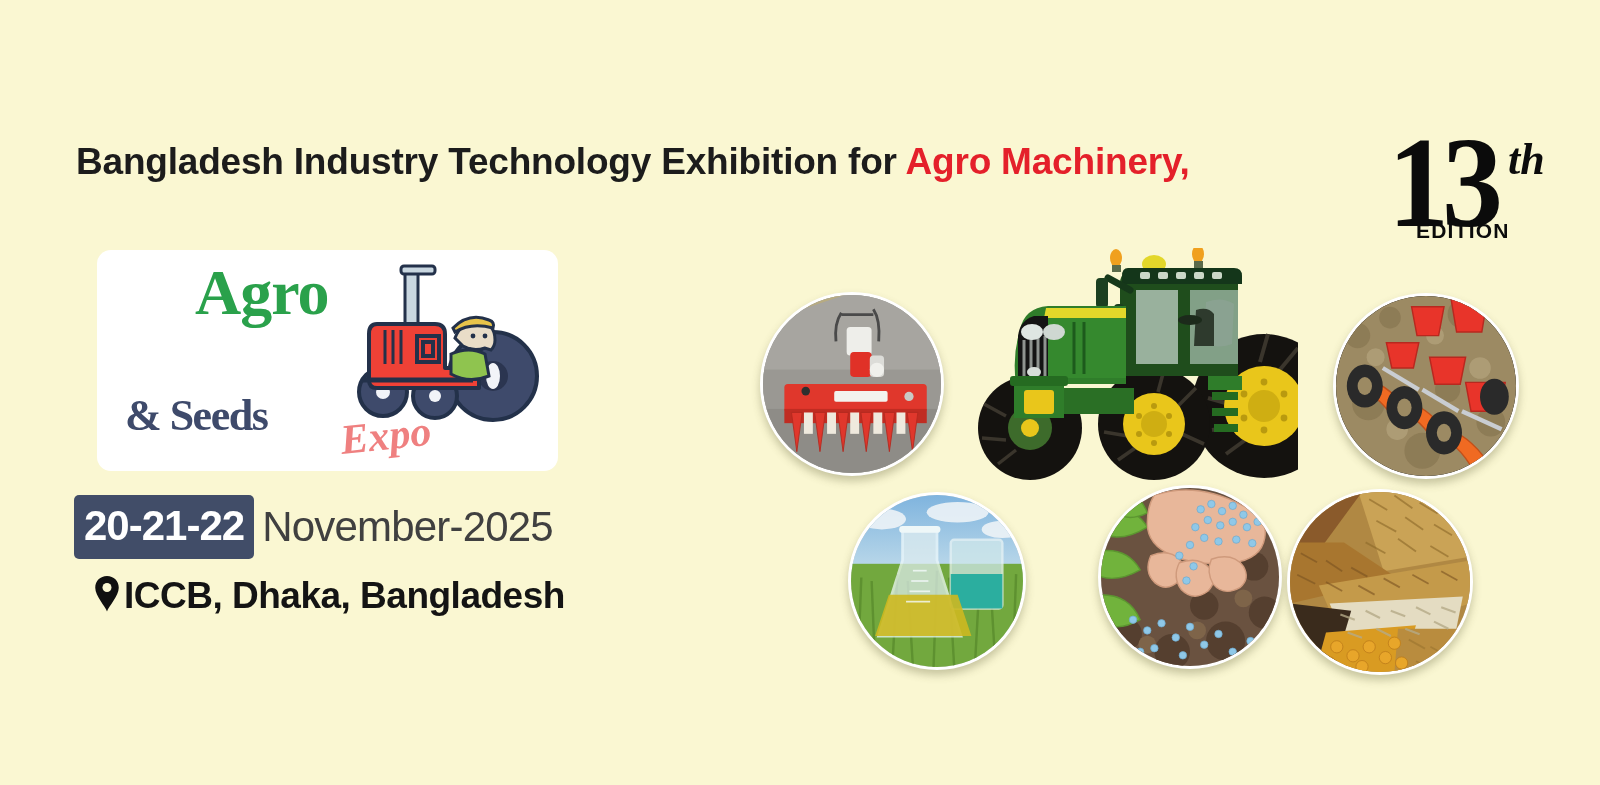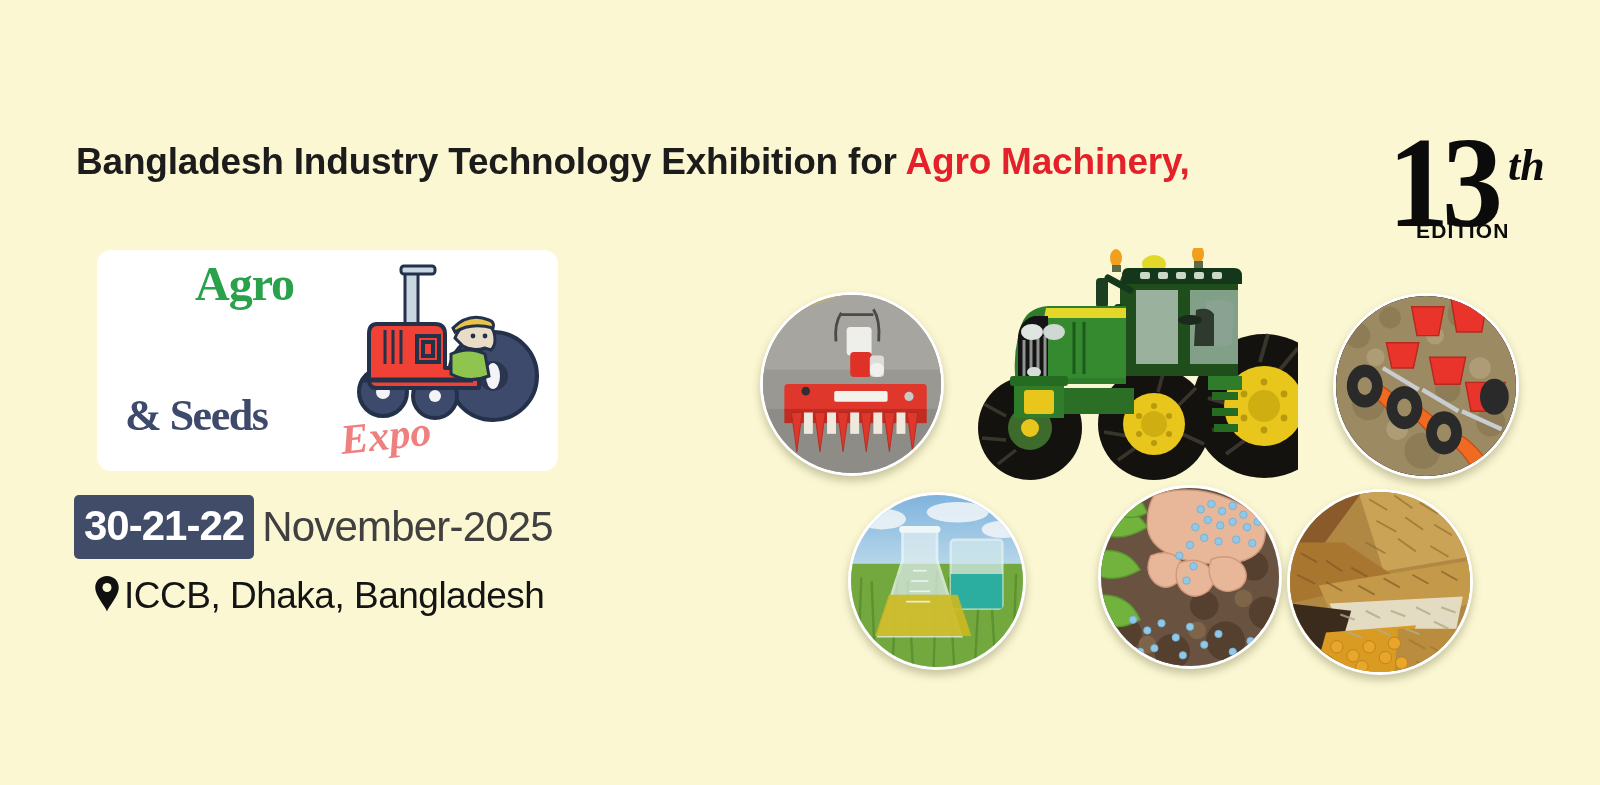--- a/index.html
+++ b/index.html
@@ -28,40 +28,40 @@
   }
   .edition .num{
     position:absolute;left:0;top:0;
     font-family:"Liberation Serif", serif;
     font-weight:bold;font-size:122px;line-height:1;
     letter-spacing:-7px;
     transform:scaleY(1.06);
     transform-origin:left top;
   }
   .edition .th{
-    position:absolute;left:120px;top:26px;
+    position:absolute;left:120px;top:20px;
     font-family:"Liberation Serif", serif;
     font-style:italic;font-weight:bold;font-size:44px;line-height:1;
   }
   .edition .word{
     position:absolute;left:28px;top:101px;
     font-size:21px;font-weight:bold;letter-spacing:1.2px;
   }
 
   
   .logo-card{
     position:absolute;left:97px;top:250px;width:461px;height:221px;
     background:#ffffff;border-radius:14px;overflow:hidden;
   }
   .logo-words{position:absolute;left:0;top:0;width:300px;height:221px;}
   .lw{
     position:absolute;font-family:"Liberation Serif", serif;
     font-weight:bold;white-space:nowrap;
   }
-  .lw-agro{left:98px;top:6px;font-size:48px;color:#2aa14b;letter-spacing:-1px;}
+  .lw-agro{left:98px;top:6px;font-size:64px;color:#2aa14b;letter-spacing:-1px;}
   .lw-mach{left:8px;top:52px;font-size:56px;color:#3e4a6b;letter-spacing:-1.5px;}
   .lw-fert{left:4px;top:104px;font-size:58px;color:#3e4a6b;letter-spacing:-1.5px;}
   .lw-seeds{left:28px;top:140px;font-size:44px;color:#3e4a6b;letter-spacing:-1.5px;}
   .lw-expo{
     left:246px;top:166px;font-size:42px;color:#ef8080;
     font-style:italic;font-family:"Liberation Serif", serif;
     transform:rotate(-6deg);transform-origin:left bottom;
   }
 
   
@@ -76,21 +76,21 @@
   }
   .date-month{
     color:#404040;font-size:42px;font-weight:normal;line-height:1;
     margin-left:8px;letter-spacing:-0.8px;
   }
 
   
   .venue-row{position:absolute;left:92px;top:575px;display:flex;align-items:center;}
   .pin-icon{width:30px;height:40px;display:block;}
   .venue-text{
-    color:#141414;font-size:37px;font-weight:normal;line-height:1;
+    color:#141414;font-size:37px;font-weight:bold;line-height:1;
     margin-left:2px;letter-spacing:-0.5px;
   }
 
   
   .circle{
     position:absolute;border-radius:50%;overflow:hidden;
     border:3px solid #ffffff;
     box-shadow:0 5px 9px rgba(80,80,40,.30);
     background:#cfcfcf;
   }
@@ -162,21 +162,21 @@
         <path d="M110 64 q16 -16 36 -8 q6 2 4 8 q-22 -6 -38 4 z" fill="#e8c44a" stroke="#23314a" stroke-width="3"></path>
         <circle cx="130" cy="72" r="2.4" fill="#23314a"></circle>
         <circle cx="142" cy="72" r="2.4" fill="#23314a"></circle>
         <path d="M126 84 q8 6 16 0" stroke="#23314a" stroke-width="2.6" fill="none"></path>
         <path d="M108 90 q18 -8 34 0 l4 22 q-20 8 -38 -2 z" fill="#8fc44f" stroke="#23314a" stroke-width="3"></path>
       </g>
     </svg>
   </div>
 
   <div class="date-row">
-    <span class="date-chip">30-21-22</span>
+    <span class="date-chip">20-21-22</span>
     <span class="date-month">November-2025</span>
   </div>
 
   <div class="venue-row">
     <svg class="pin-icon" viewBox="0 0 24 32">
       <path d="M12 0.8C6.6 0.8 2.6 4.8 2.6 10.1c0 6.6 8.1 14.9 9.4 19 1.3-4.1 9.4-12.4 9.4-19C21.4 4.8 17.4 0.8 12 0.8z" fill="#101010"></path>
       <circle cx="12" cy="10" r="3.6" fill="#faf7d2"></circle>
     </svg>
     <span class="venue-text">ICCB, Dhaka, Bangladesh</span>
   </div>

